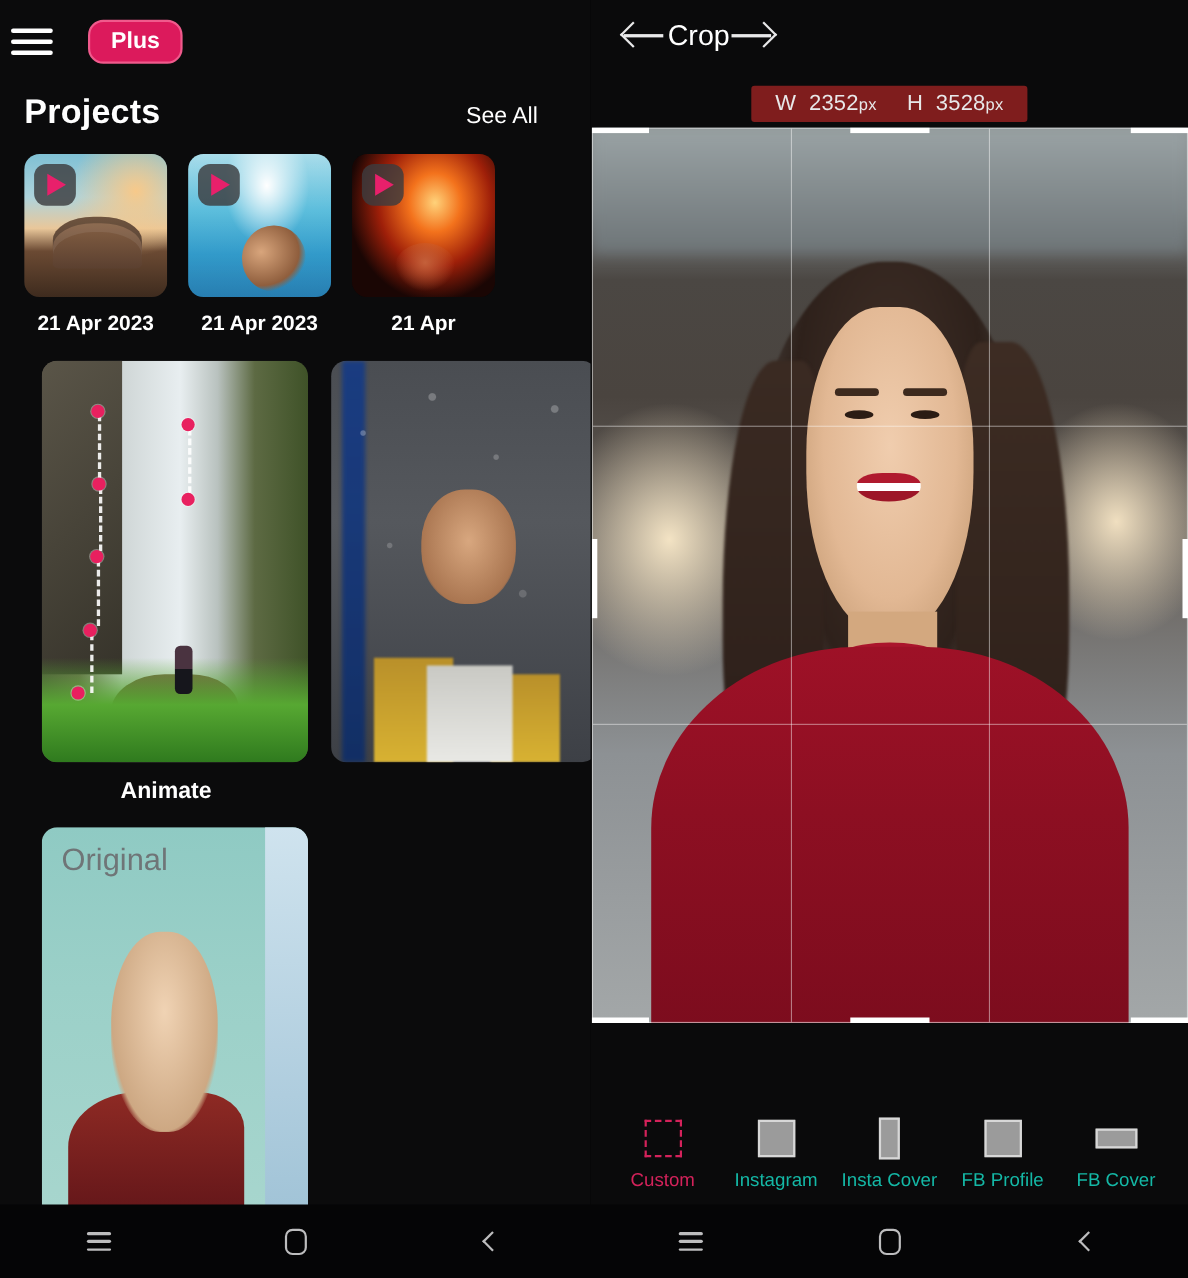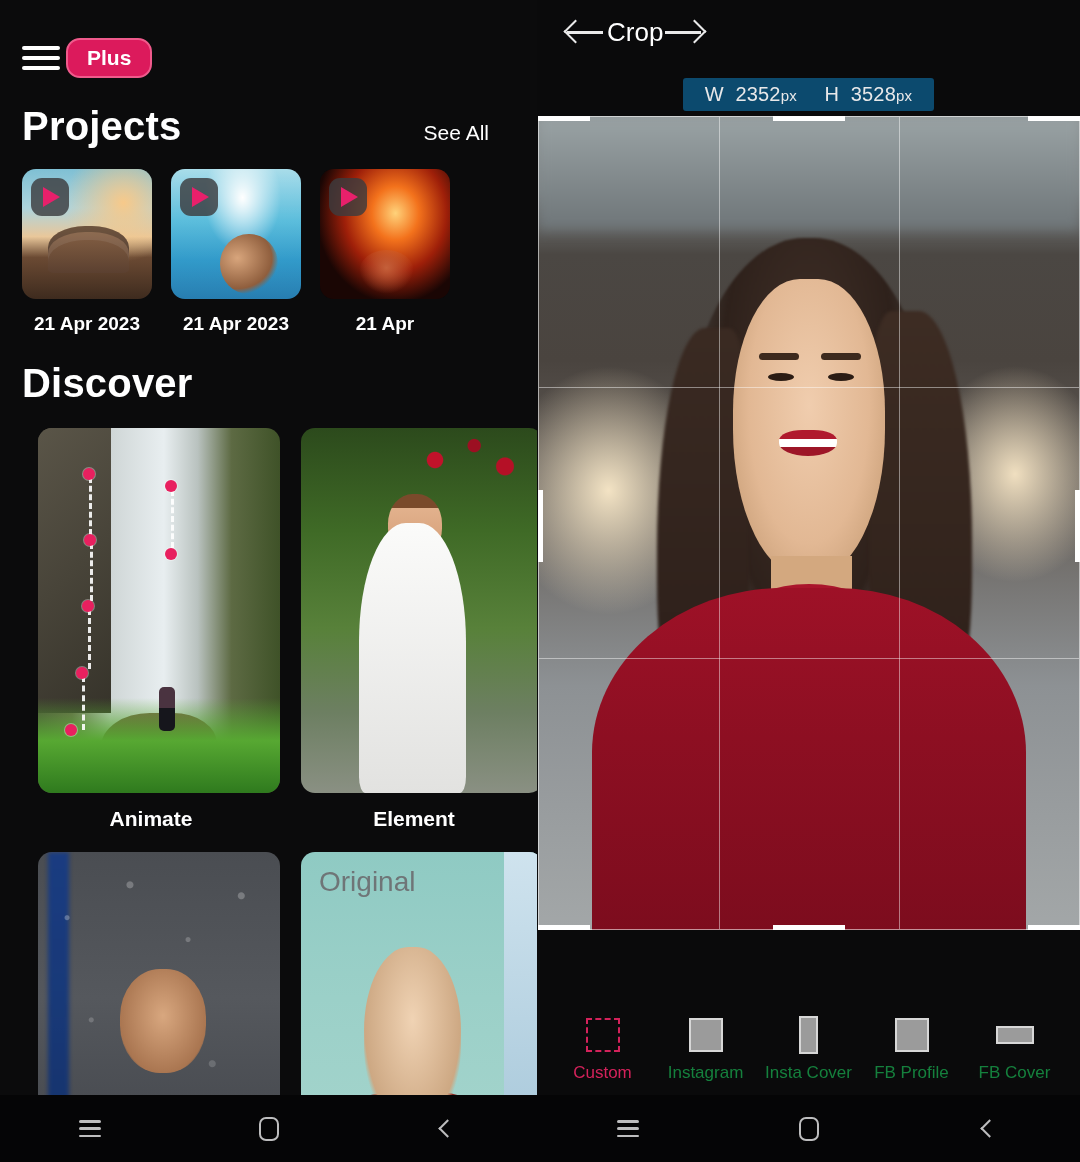--- a/index.html
+++ b/index.html
@@ -13,37 +13,37 @@
 
   
   .left-panel {
     position: relative;
     width: 537px; height: 1162px;
     background: #0b0b0c;
     overflow: hidden;
     flex: 0 0 537px;
   }
   .l-topbar {
-    height: 76px; display: flex; align-items: center; padding-left: 22px; gap: 6px; margin-top: 20px;
+    height: 76px; display: flex; align-items: center; padding-left: 10px; gap: 32px;
   }
   .hamburger { width: 38px; height: 28px; display: flex; flex-direction: column; justify-content: space-between; padding: 2px 0; cursor: pointer; }
   .hamburger span { display: block; height: 4px; background: #fff; border-radius: 2px; }
   .hamburger span:nth-child(1) { width: 38px; }
   .hamburger span:nth-child(2) { width: 38px; }
   .hamburger span:nth-child(3) { width: 38px; }
   .plus-badge {
     background: #DC1A5C; color: #fff; font-size: 21px; font-weight: 600;
     padding: 6px 19px; border-radius: 14px; line-height: 1.1;
     border: 2px solid #f05a8c;
   }
   .section-head {
     display: flex; align-items: baseline; justify-content: space-between;
     padding: 8px 24px 0 22px;
   }
-  .section-title { color: #fff; font-size: 40px; font-weight: 700; letter-spacing: .2px; }
+  .section-title { color: #fff; font-size: 31px; font-weight: 700; letter-spacing: .2px; }
   .see-all { color: #fff; font-size: 21px; font-weight: 400; padding-right: 24px;}
 
   .projects-row { display: flex; gap: 19px; padding: 20px 0 0 22px; }
   .proj { width: 130px; flex: 0 0 130px; }
   .proj-thumb {
     width: 130px; height: 130px; border-radius: 14px; position: relative; overflow: hidden;
     background: #141416;
   }
   .proj-thumb.create {
     border: 3px solid #DC1A5C; background: #0d0d0f;
@@ -182,21 +182,21 @@
   .r-topbar { height: 64px; display: flex; align-items: center; justify-content: flex-start; padding: 0 28px; }
   .arrow-btn { width: 42px; height: 34px; position: relative; }
   .arrow-line { position: absolute; top: 16px; left: 2px; width: 36px; height: 2.5px; background: #e9e9ea; }
   .arrow-head { position: absolute; top: 8px; width: 17px; height: 17px; border-left: 2.5px solid #e9e9ea; border-bottom: 2.5px solid #e9e9ea; }
   .arrow-btn.left .arrow-head { left: 2px; transform: rotate(45deg); }
   .arrow-btn.right .arrow-head { right: 2px; transform: rotate(-135deg); }
   .crop-title { color: #fff; font-size: 26px; font-weight: 400; }
 
   .dim-chip {
     margin: 14px auto 0; width: fit-content;
-    background: #0c4a6e; color: #e8e8e9; padding: 5px 22px;
+    background: #7f1d1d; color: #e8e8e9; padding: 5px 22px;
     font-size: 20px; border-radius: 3px; letter-spacing: .2px;
   }
   .dim-chip .unit { font-size: 15px; }
   .dim-chip .gap { display:inline-block; width: 16px; }
   .dim-chip .lbl { font-weight: 400; }
 
   .crop-stage {
     position: absolute; left: 1px; top: 116px; width: 542px; height: 814px;
     overflow: hidden; background: #111;
   }
@@ -271,21 +271,21 @@
   .corner.c-bl-h { left:0; bottom:0; width:52px; height:5px; }
   .corner.c-br-h { right:0; bottom:0; width:52px; height:5px; }
 
   .presets {
     position: absolute; left: 0; bottom: 67px; width: 100%;
     display: flex; align-items: flex-end; justify-content: space-around;
     padding: 0 14px 12px;
   }
   .preset { display: flex; flex-direction: column; align-items: center; width: 92px; }
   .preset .ic { height: 44px; display: flex; align-items: center; justify-content: center; }
-  .preset .pl { font-size: 17px; color: #15803d; margin-top: 6px; }
+  .preset .pl { font-size: 17px; color: #14b8a6; margin-top: 6px; }
   .preset.active .pl { color: #D4225B; }
   .sh { background: #9b9b9b; border: 2px solid #d7d7d7; }
   .sh-custom { width: 34px; height: 34px; border: 2.5px dashed #D4225B; background: transparent; }
   .sh-ig { width: 34px; height: 34px; }
   .sh-story { width: 19px; height: 38px; }
   .sh-fbcover { width: 38px; height: 18px; }
   .sh-fbprof { width: 34px; height: 34px; }
   .sh-yt { width: 38px; height: 22px; }
 
   
@@ -349,23 +349,20 @@
           <div class="art-fire"></div>
           <div class="play-chip">
             <div class="play-tri"></div>
           </div>
         </div>
         <div class="proj-label">21 Apr</div>
       </div>
 
     </div>
 
-    <div class="discover-head">
-      <div class="section-title">Discover</div>
-    </div>
 
     <div class="discover-grid">
 
       <div class="d-card">
         <div class="d-thumb">
           <div class="art-waterfall">
             <div class="rock-left"></div>
             <div class="rock-fore"></div>
             <div class="moss"></div>
             <div class="hiker"></div>
@@ -379,30 +376,20 @@
             <div class="path-dot" style="left:44px; top:172px;"></div>
             <div class="path-dot" style="left:38px; top:239px;"></div>
             <div class="path-dot" style="left:27px; top:296px;"></div>
             <div class="path-dot" style="left:127px; top:52px;"></div>
             <div class="path-dot" style="left:127px; top:120px;"></div>
           </div>
         </div>
         <div class="d-label">Animate</div>
       </div>
 
-      <div class="d-card">
-        <div class="d-thumb">
-          <div class="art-aodai">
-            <div class="flowers"></div>
-            <div class="head"></div>
-            <div class="dress"></div>
-          </div>
-        </div>
-        <div class="d-label">Element</div>
-      </div>
 
       <div class="d-card">
         <div class="d-thumb">
           <div class="art-rain">
             <div class="blue-streak"></div>
             <div class="face"></div>
             <div class="yellow"></div>
             <div class="yellow2"></div>
             <div class="white-top"></div>
             <div class="drops"></div>

